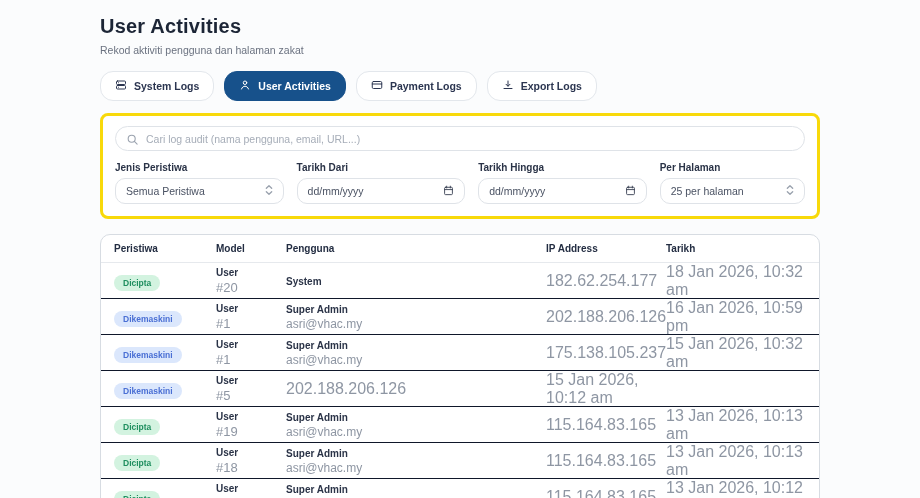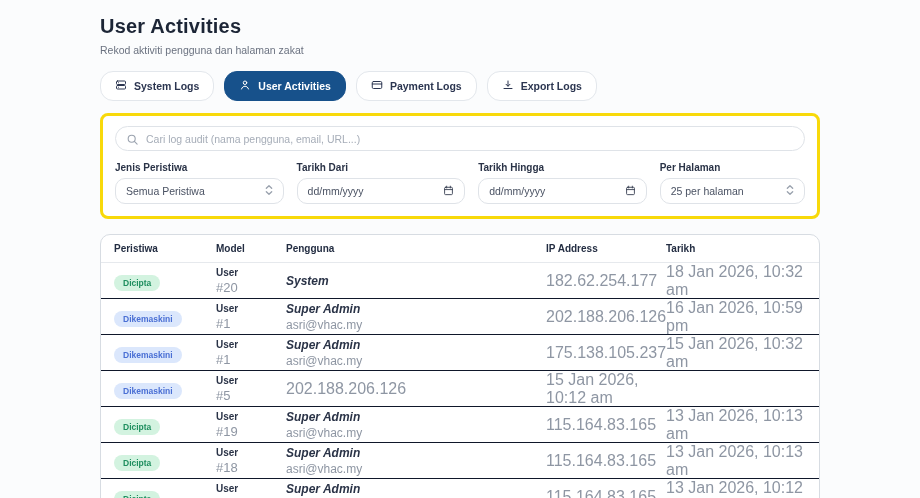--- a/index.html
+++ b/index.html
@@ -73,21 +73,21 @@
   .t-head .th { font-size:10px; font-weight:bold; color:#232d42; }
   .t-row { height:36px; border-bottom:1px solid #0f172a; }
   .badge {
     display:inline-block; font-size:8.5px; font-weight:bold;
     padding:3px 9px; border-radius:9px;
   }
   .badge-created { background:#d3f3e0; color:#1f8f5f; }
   .badge-updated { background:#dbe7fc; color:#4a6fd4; }
   .cell-model .l1 { font-size:10px; font-weight:bold; color:#2a3347; }
   .cell-model .l2 { font-size:13px; color:#8e96a3; margin-top:2px; }
-  .cell-user .l1 { font-size:12px; font-weight:bold; color:#2a3347;font-style:italic; }
+  .cell-user .l1 { font-size:10px; font-weight:bold; color:#2a3347; }
   .cell-user .l2 { font-size:12px; color:#8e96a3; margin-top:2px; }
   .cell-muted { font-size:16px; color:#8e96a3; }
 </style>
 </head>
 <body>
 
 <div class="content">
 
   <div class="page-title">User Activities</div>
   <div class="page-subtitle">Rekod aktiviti pengguna dan halaman zakat</div>

